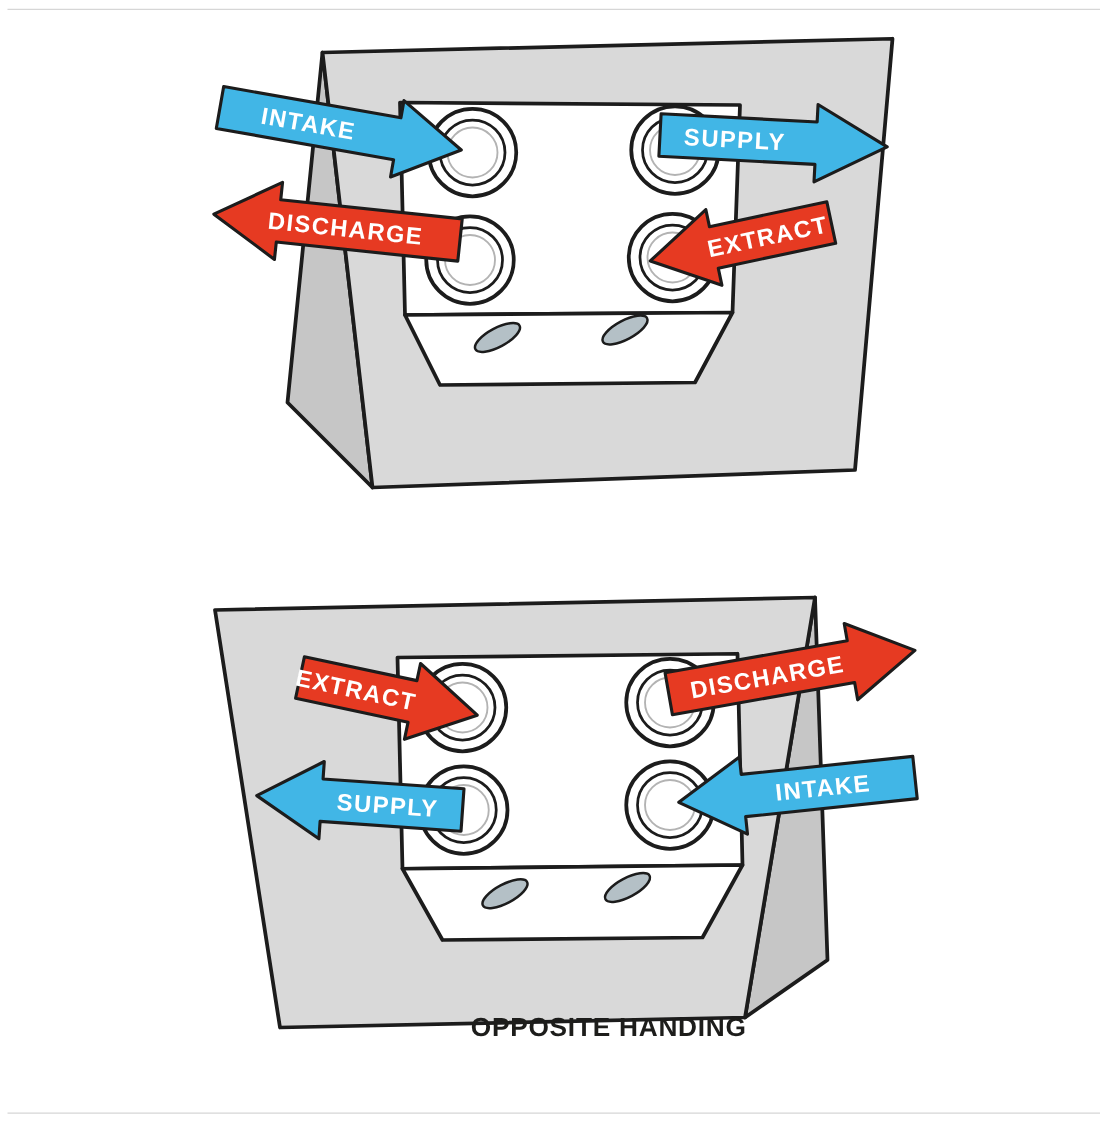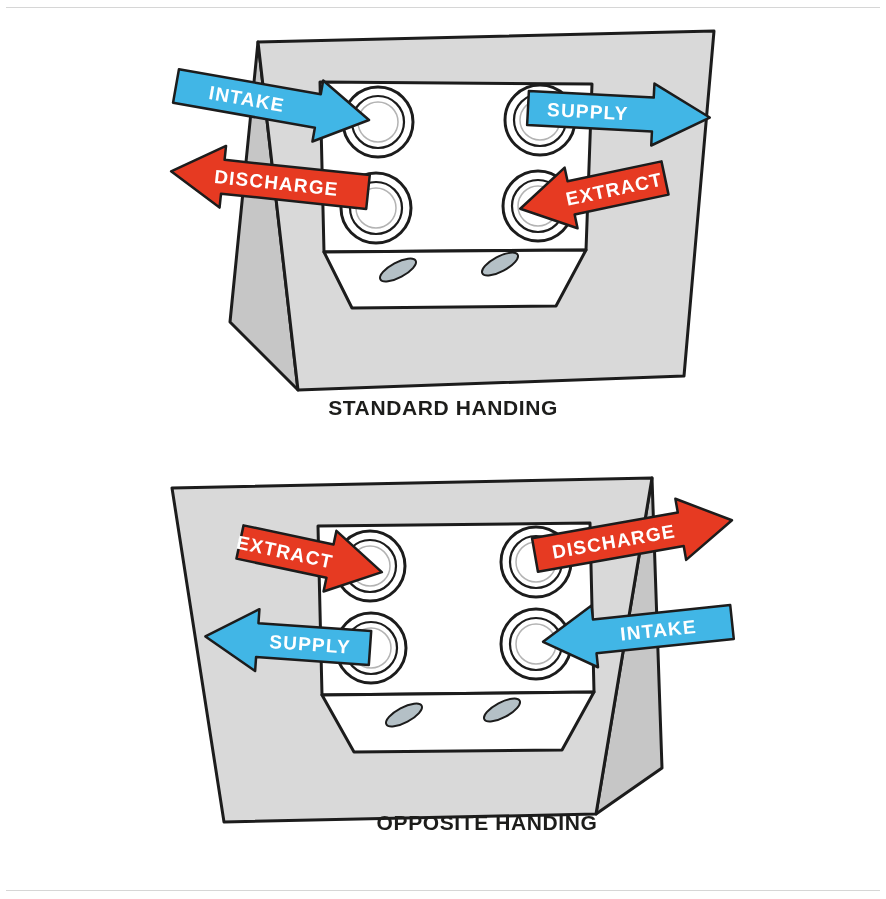--- a/index.html
+++ b/index.html
@@ -89,21 +89,20 @@
       <path class="outline" d="M0,-17 L-146,-17 L-146,-31 L-198,0 L-146,31 L-146,17 L0,17 Z" stroke-width="2.5" fill="#e63a22" stroke="#1c1c1c"></path>
       <text class="arrow-label" x="-92" y="7" fill="#ffffff">DISCHARGE</text>
     </g>
 
     <g transform="translate(665,158) rotate(-12)">
       <path class="outline" d="M0,-17 L-96,-17 L-96,-31 L-148,0 L-96,31 L-96,17 L0,17 Z" stroke-width="2.5" fill="#e63a22" stroke="#1c1c1c"></path>
       <text class="arrow-label" x="-52" y="7" fill="#ffffff">EXTRACT</text>
     </g>
   </svg>
 
-  <div id="caption-standard" class="caption">STANDARD HANDING</div>
 
   <svg id="svg-opposite" class="figure-svg" viewBox="0 0 886 385">
 
     <g>
       <path class="outline" d="M 652,8 L 662,298 L 596,344 Z" stroke-width="3" fill="#c6c6c6" stroke="#1c1c1c"></path>
       <path class="outline" d="M 172,18 L 652,8 L 596,344 L 224,352 Z" stroke-width="3" fill="#d9d9d9" stroke="#1c1c1c"></path>
     </g>
 
     <path class="outline" d="M 318,56 L 590,53 L 594,222 L 322,225 Z" stroke-width="3" fill="#ffffff" stroke="#1c1c1c"></path>
 

